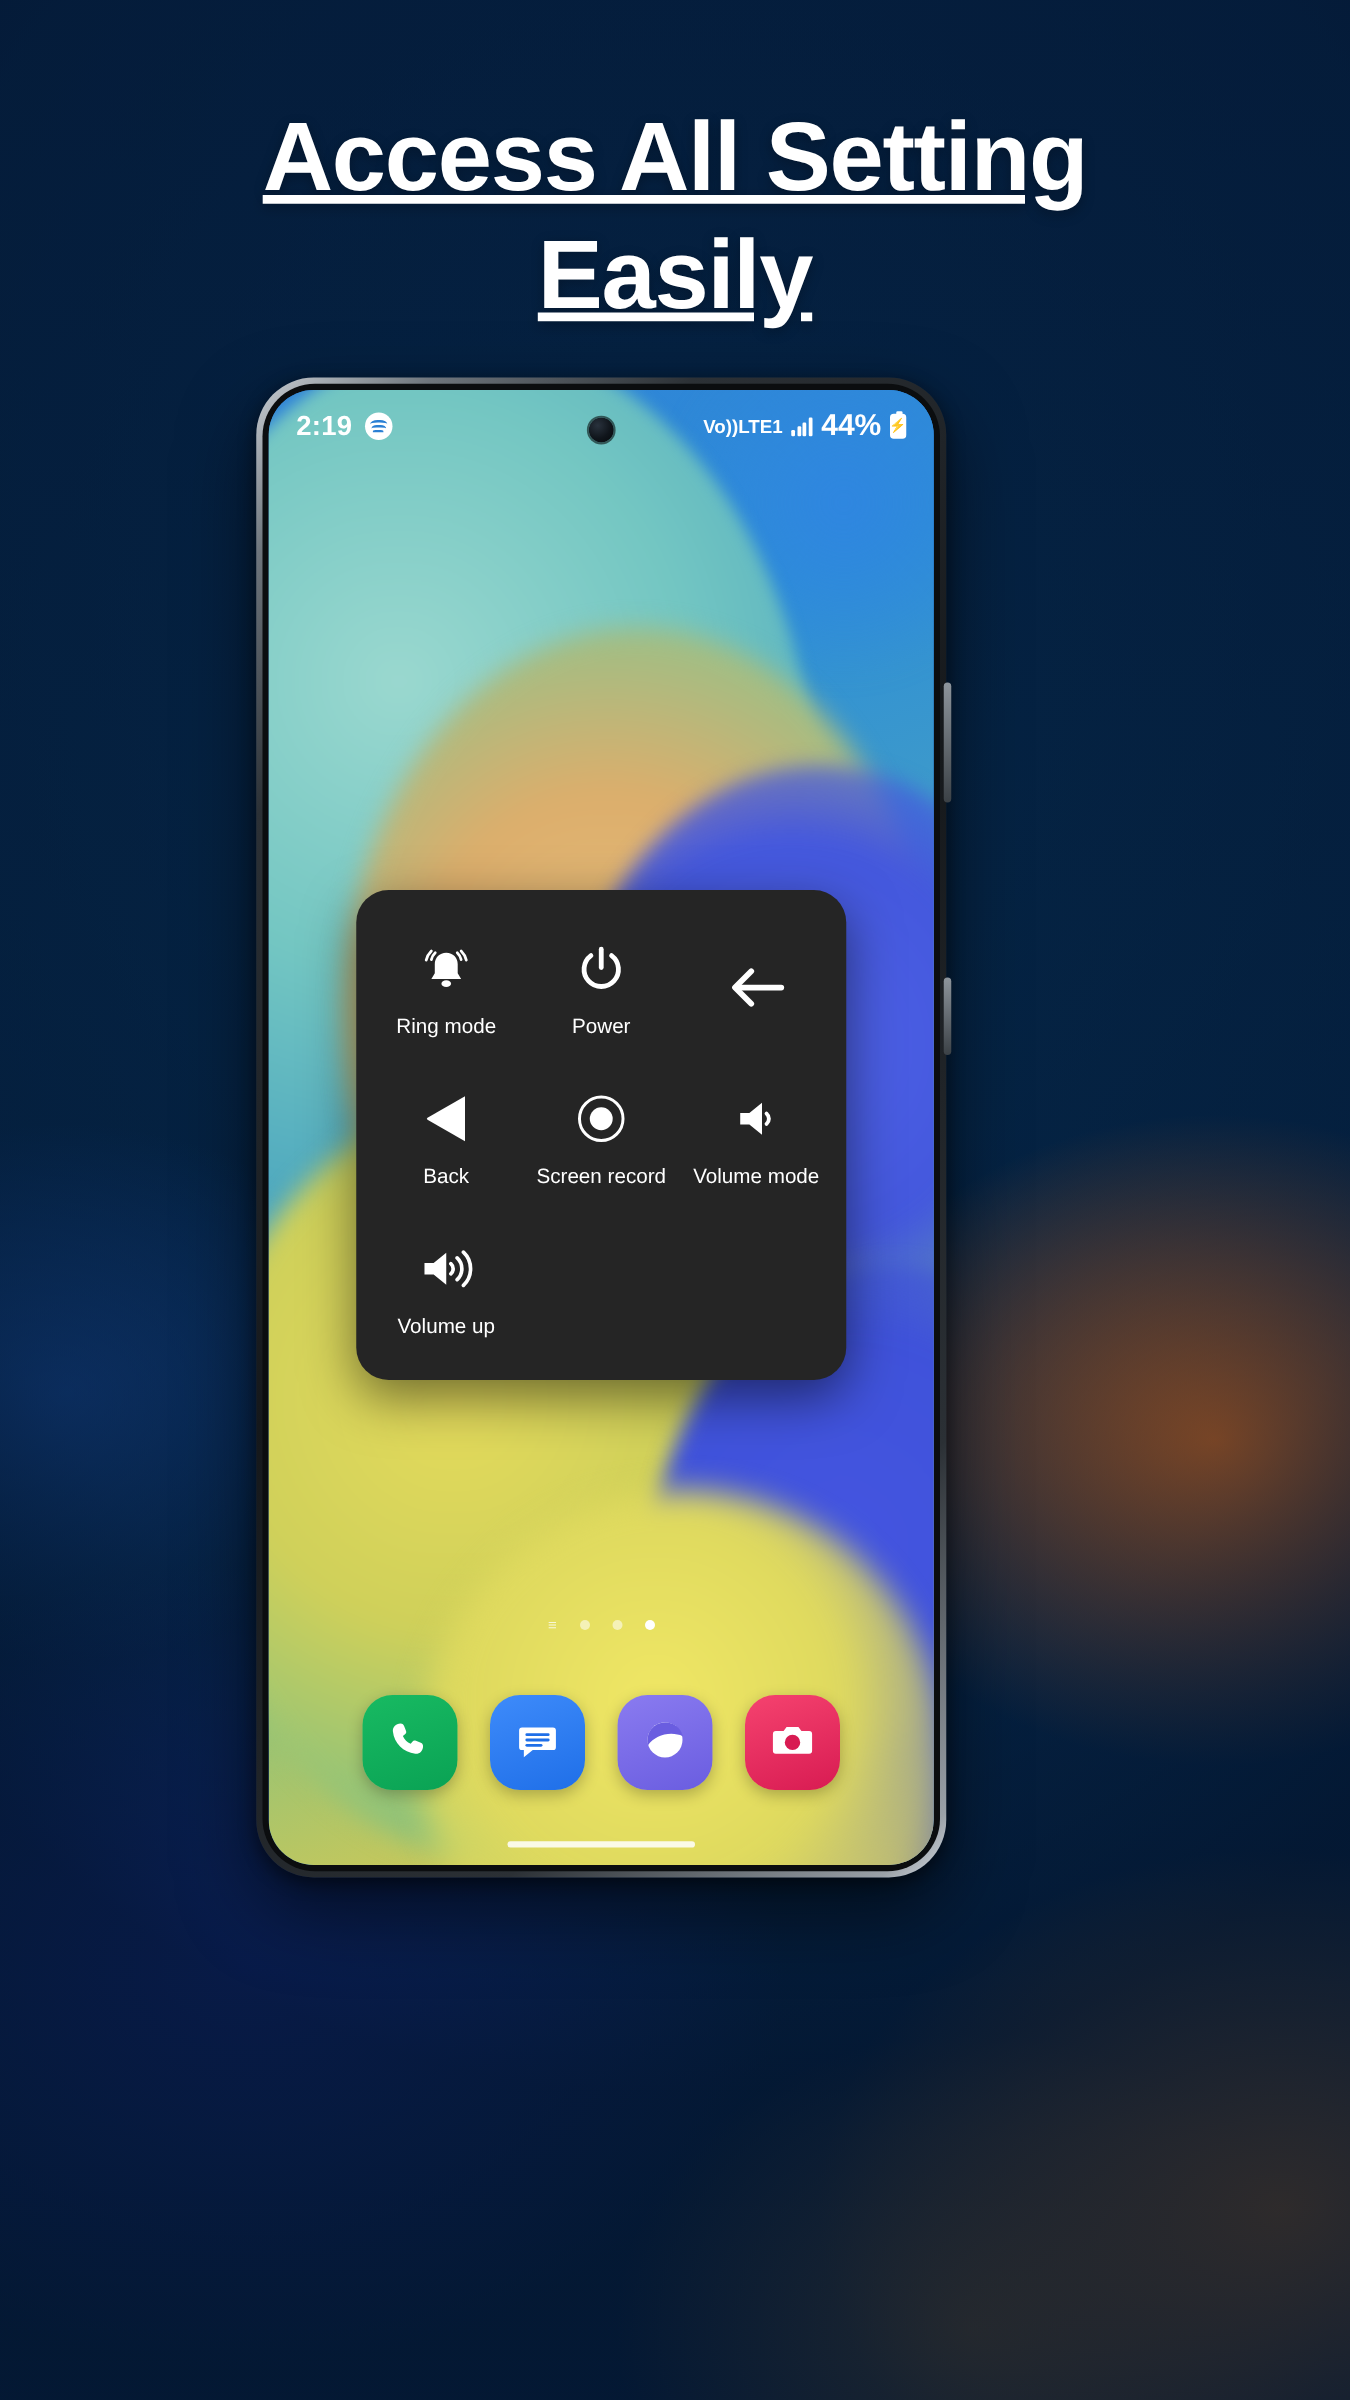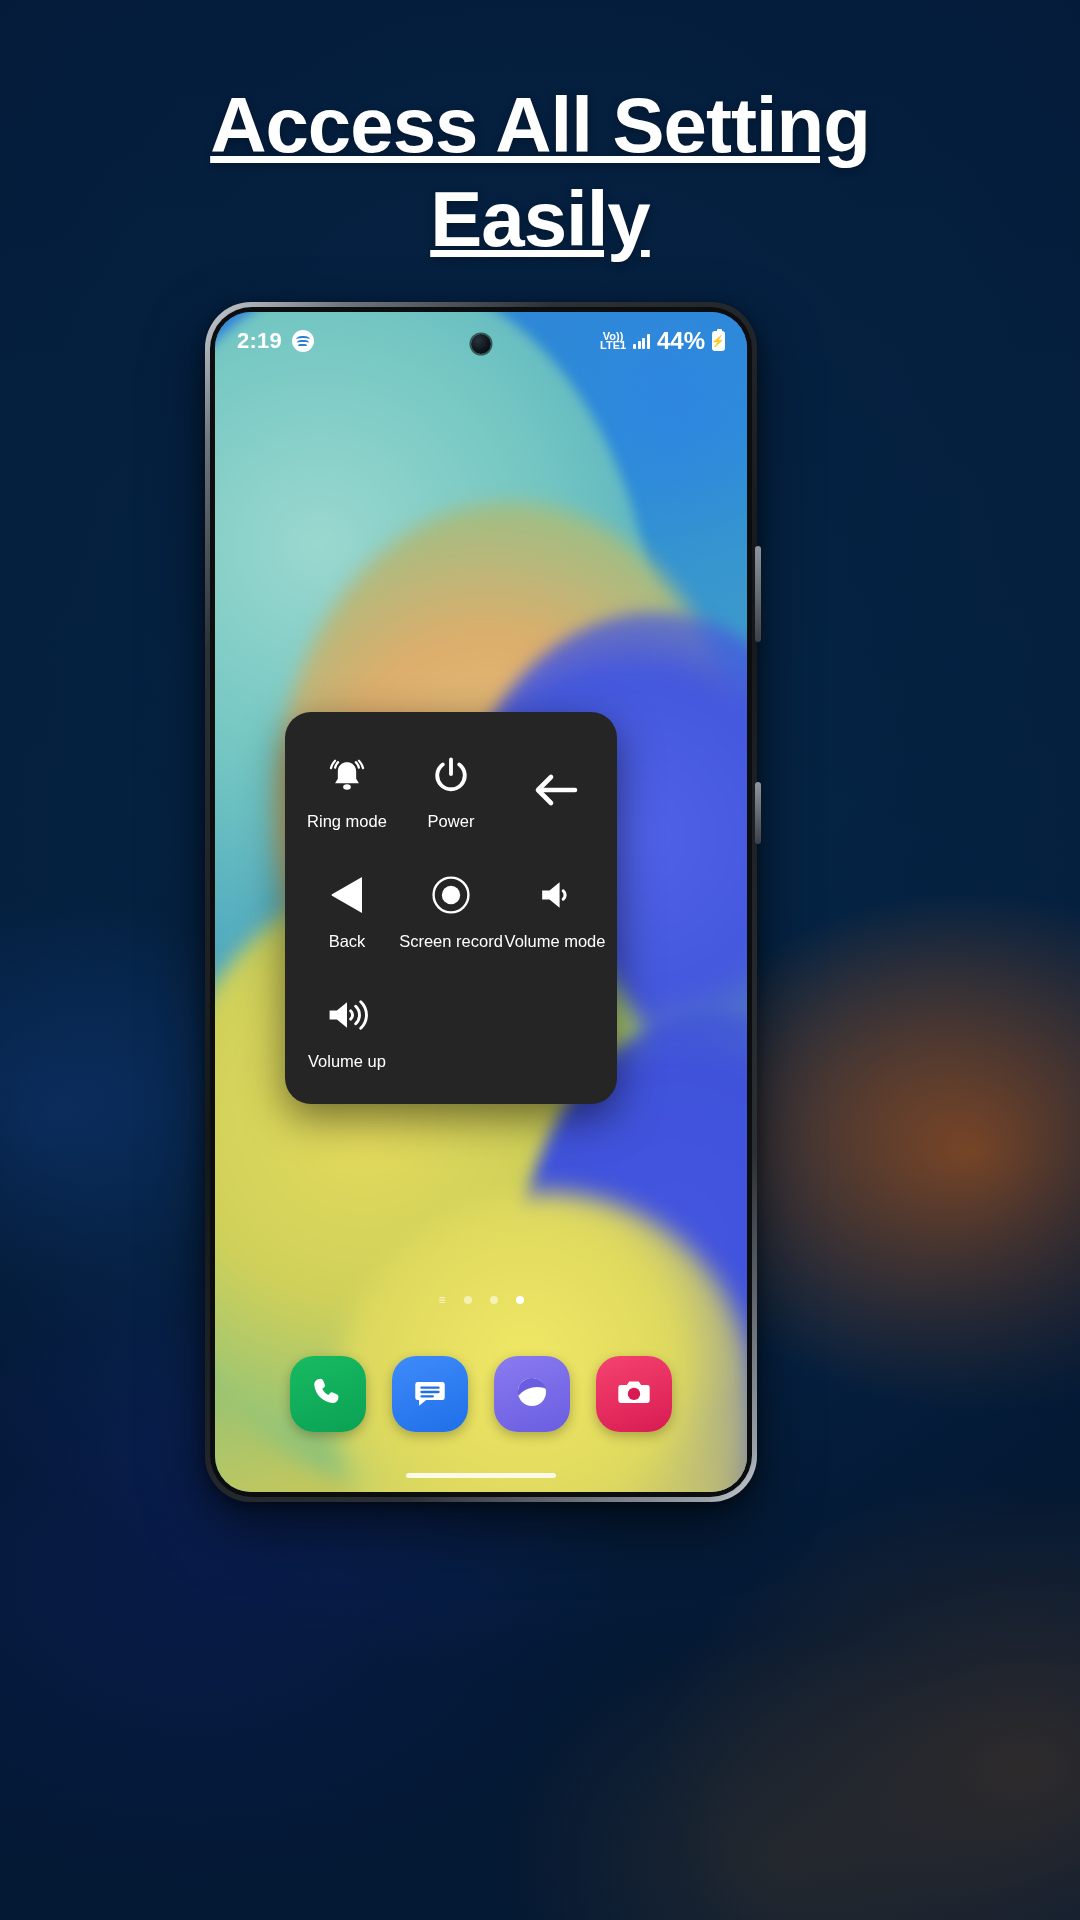--- a/index.html
+++ b/index.html
@@ -144,22 +144,22 @@
   }
   #spotify-icon::before { top: 6px;  width: 14px; border-radius: 50%/4px; height: 5px; }
   #spotify-icon::after  { top: 10px; width: 12px; left: 5px; border-radius: 50%/4px; height: 4px; }
   #spotify-icon i       { top: 14px; width: 9px;  left: 6.5px; border-radius: 50%/3px; height: 3px; }
 
   #status-right {
     margin-left: auto;
     display: flex; align-items: center; gap: 7px;
   }
   #volte-badge {
-    display: flex; flex-direction: column; align-items: center;
-    line-height: 9px; font-size: 11px; font-weight: bold;
+    display: flex; flex-direction: row; align-items: center;
+    line-height: 9px; font-size: 15px; font-weight: bold;
   }
   #volte-badge span { display: block; }
   #signal-bars { display: flex; align-items: flex-end; gap: 1.6px; height: 16px; }
   #signal-bars em { display: block; width: 3px; background: #fff; border-radius: 1px; }
   #signal-bars em:nth-child(1){ height: 5px; }
   #signal-bars em:nth-child(2){ height: 8px; }
   #signal-bars em:nth-child(3){ height: 11px; }
   #signal-bars em:nth-child(4){ height: 15px; }
   #battery-pct { font-size: 24px; font-weight: bold; }
   #battery-icon {
@@ -179,21 +179,21 @@
     width: 20px; height: 20px; border-radius: 50%;
     background: radial-gradient(circle at 36% 32%, #29323d 0%, #10151b 55%, #05080b 100%);
     box-shadow: 0 0 0 1.5px rgba(0,0,0,0.55);
     z-index: 7;
   }
 
   
   #control-panel {
     position: absolute;
     left: 0px; top: 400px;
-    width: 332px; height: 392px;
+    width: 392px; height: 392px;
     margin-left: 70px;
     background: #252525;
     border-radius: 26px;
     box-shadow: 0 14px 42px rgba(0,0,0,0.5);
     padding: 18px 10px 14px;
     display: grid;
     grid-template-columns: repeat(3, 1fr);
     grid-template-rows: repeat(3, 1fr);
     z-index: 8;
   }

